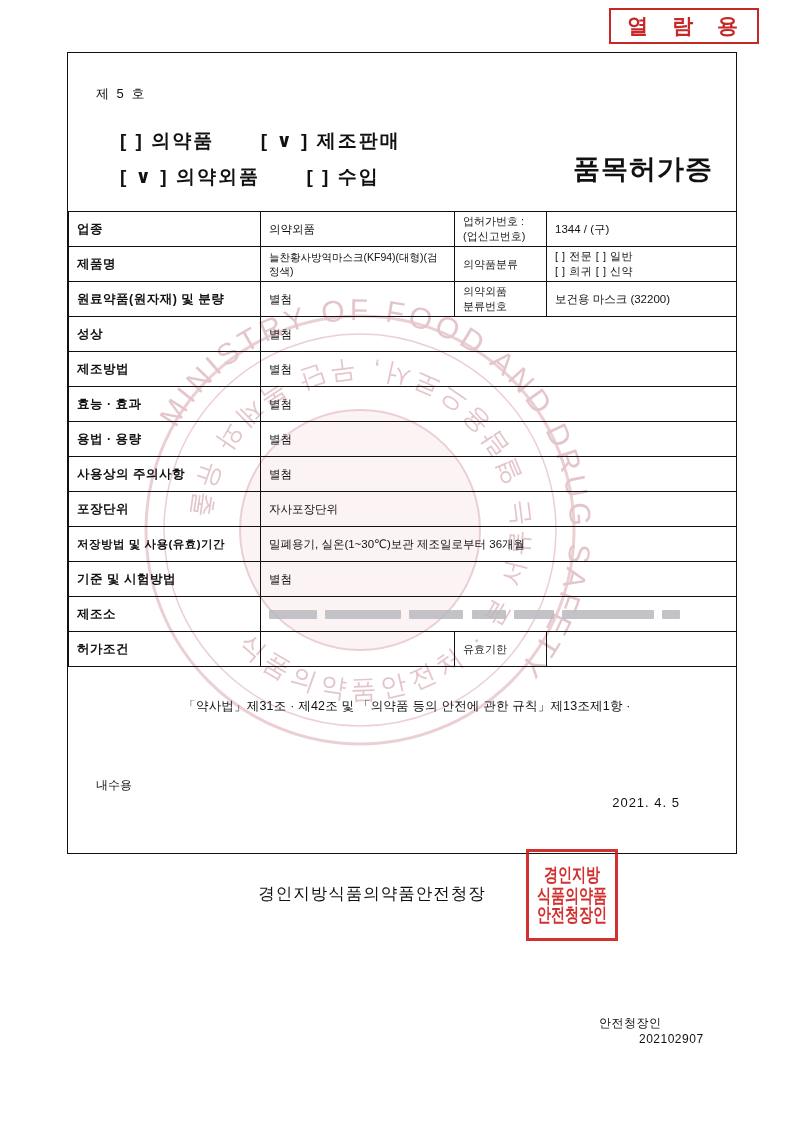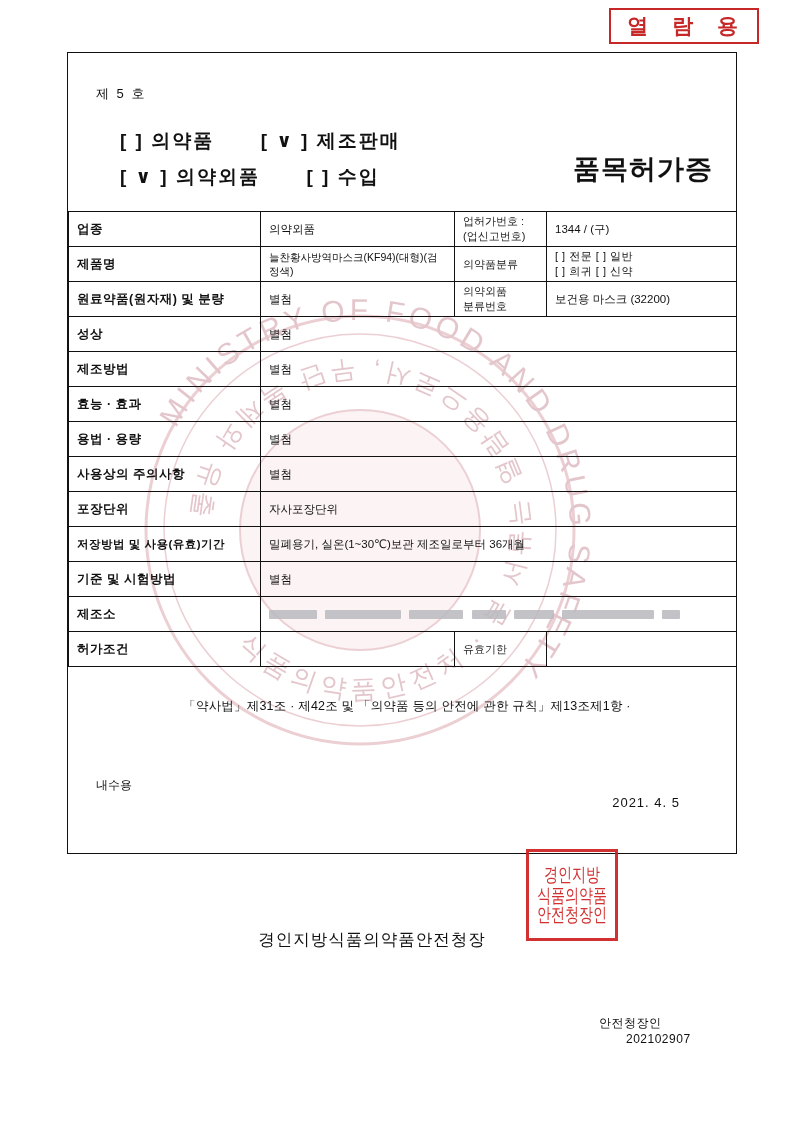--- a/index.html
+++ b/index.html
@@ -150,53 +150,52 @@
   .issuer {
     position: absolute;
     left: 0;
     top: 830px;
     width: 100%;
     text-align: center;
     font-size: 16.5px;
     letter-spacing: 1px;
     padding-right: 60px;
     box-sizing: border-box;
-    margin-top: 46px;
   }
 
   
   .seal {
     position: absolute;
     left: 458px;
     top: 796px;
     width: 86px;
     height: 86px;
     border: 3px solid #cf2020;
     color: #cf2020;
     font-size: 14px;
-    font-weight: normal;
+    font-weight: bold;
     line-height: 1.05;
     letter-spacing: 0;
     display: flex;
     align-items: center;
     justify-content: center;
     text-align: center;
     opacity: .92;
   }
   .seal span { display: block; transform: scaleY(1.35); }
 
   
   .footer-code {
     position: absolute;
     left: 531px;
     top: 962px;
     font-size: 12px;
     letter-spacing: 0.5px;
   }
-  .footer-code .num { margin-left: 27px; }
+  .footer-code .num { margin-left: 40px; }
 
   
   .watermark {
     position: absolute;
     left: 120px;
     top: 290px;
     width: 480px;
     height: 480px;
     pointer-events: none;
     opacity: .5;

